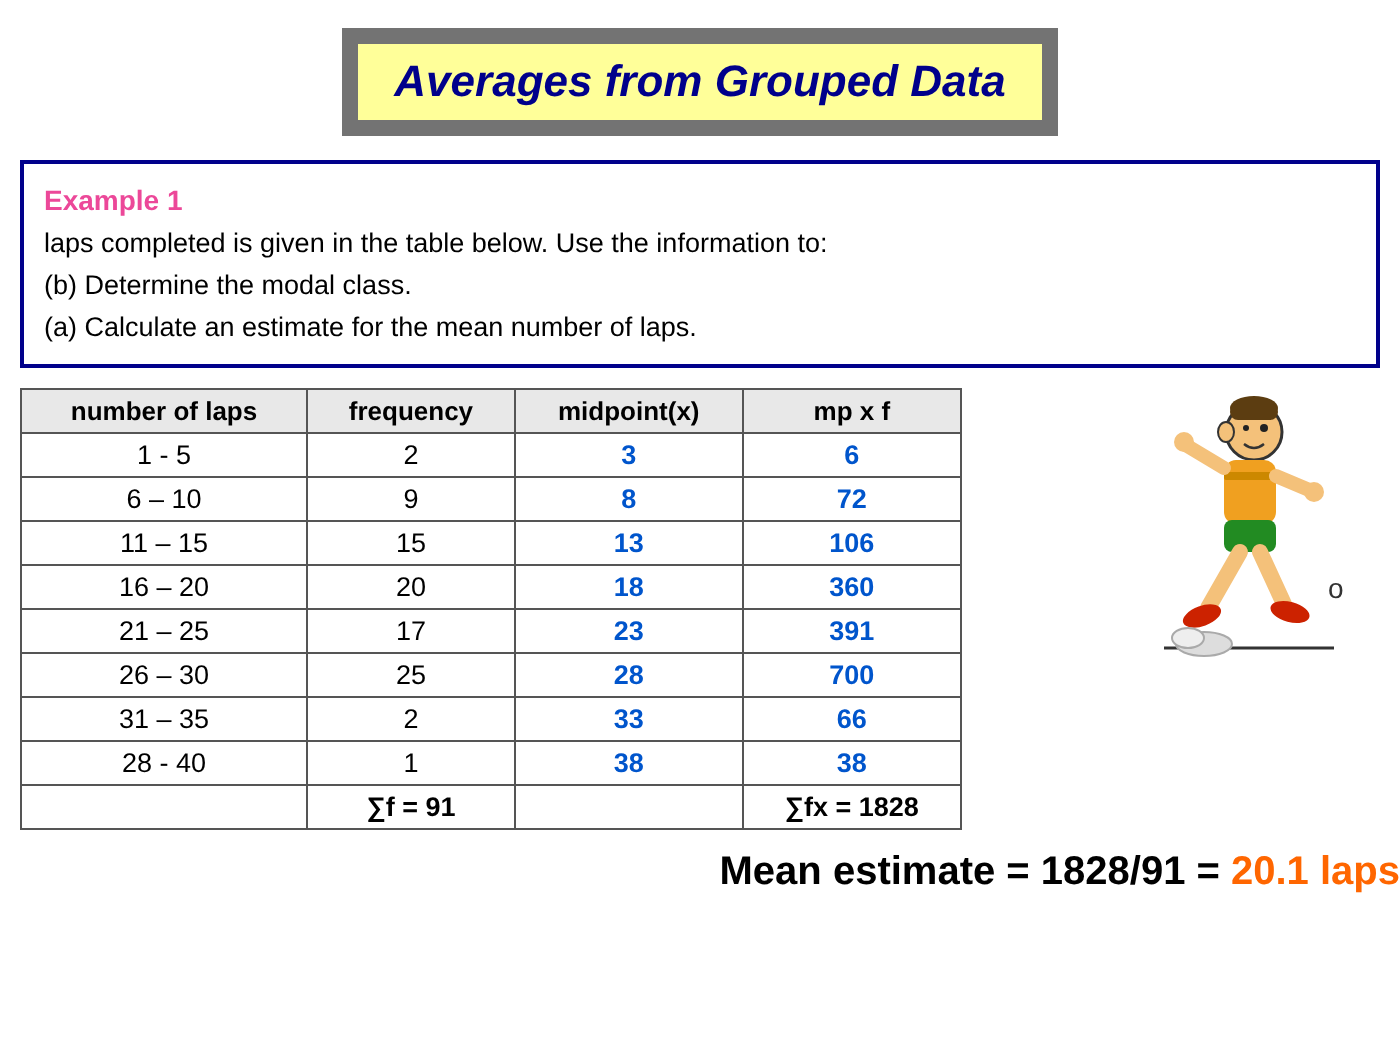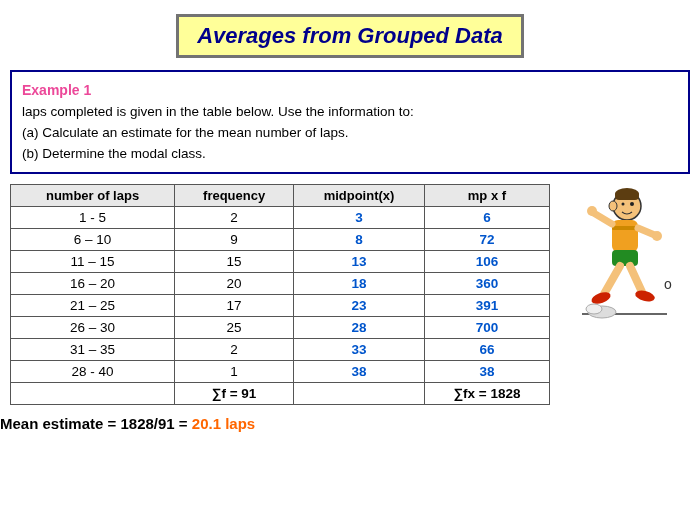--- a/index.html
+++ b/index.html
@@ -13,21 +13,21 @@
     }
 
     
     .title-container {
       display: flex;
       justify-content: center;
       margin-top: 14px;
       margin-bottom: 12px;
     }
     .title-box {
-      border: 3px solid #737373;
+      border: 8px solid #737373;
       background: #ffff99;
       padding: 6px 18px;
       font-size: 22px;
       font-weight: bold;
       font-style: italic;
       color: #00008B;
     }
 
     
     .example-box {
@@ -46,21 +46,21 @@
 
     
     .table-area {
       display: flex;
       margin: 0 10px;
       position: relative;
     }
     .data-table {
       border-collapse: collapse;
       font-size: 13.5px;
-      width: 540px;
+      width: 471px;
     }
     .data-table th, .data-table td {
       border: 1px solid #555;
       text-align: center;
       padding: 3px 8px;
       min-width: 80px;
     }
     .data-table thead th {
       background: #e8e8e8;
       font-weight: bold;
@@ -81,43 +81,43 @@
     .runner-container {
       position: absolute;
       right: 8px;
       top: 0;
       width: 130px;
       height: 160px;
     }
 
     
     .mean-estimate {
-      text-align: left;
-      font-size: 15px;
+      text-align: right;
+      font-size: 20px;
       font-weight: bold;
       margin-top: 10px;
       color: #000;
     }
     .mean-estimate .highlight {
       color: #ff6600;
       font-weight: bold;
     }
   </style>
 </head>
 <body>
 
 <div class="title-container">
   <div class="title-box">Averages from Grouped Data</div>
 </div>
 
 <div class="example-box">
   <div class="example-label">Example 1</div>
   <div>laps completed is given in the table below. Use the information to:</div>
+  <div>(b) Determine the modal class.</div>
   <div>(a) Calculate an estimate for the mean number of laps.</div>
-  <div>(b) Determine the modal class.</div>
 </div>
 
 <div class="table-area">
   <table class="data-table">
     <thead>
       <tr>
         <th>number of laps</th>
         <th>frequency</th>
         <th>midpoint(x)</th>
         <th>mp x f</th>

